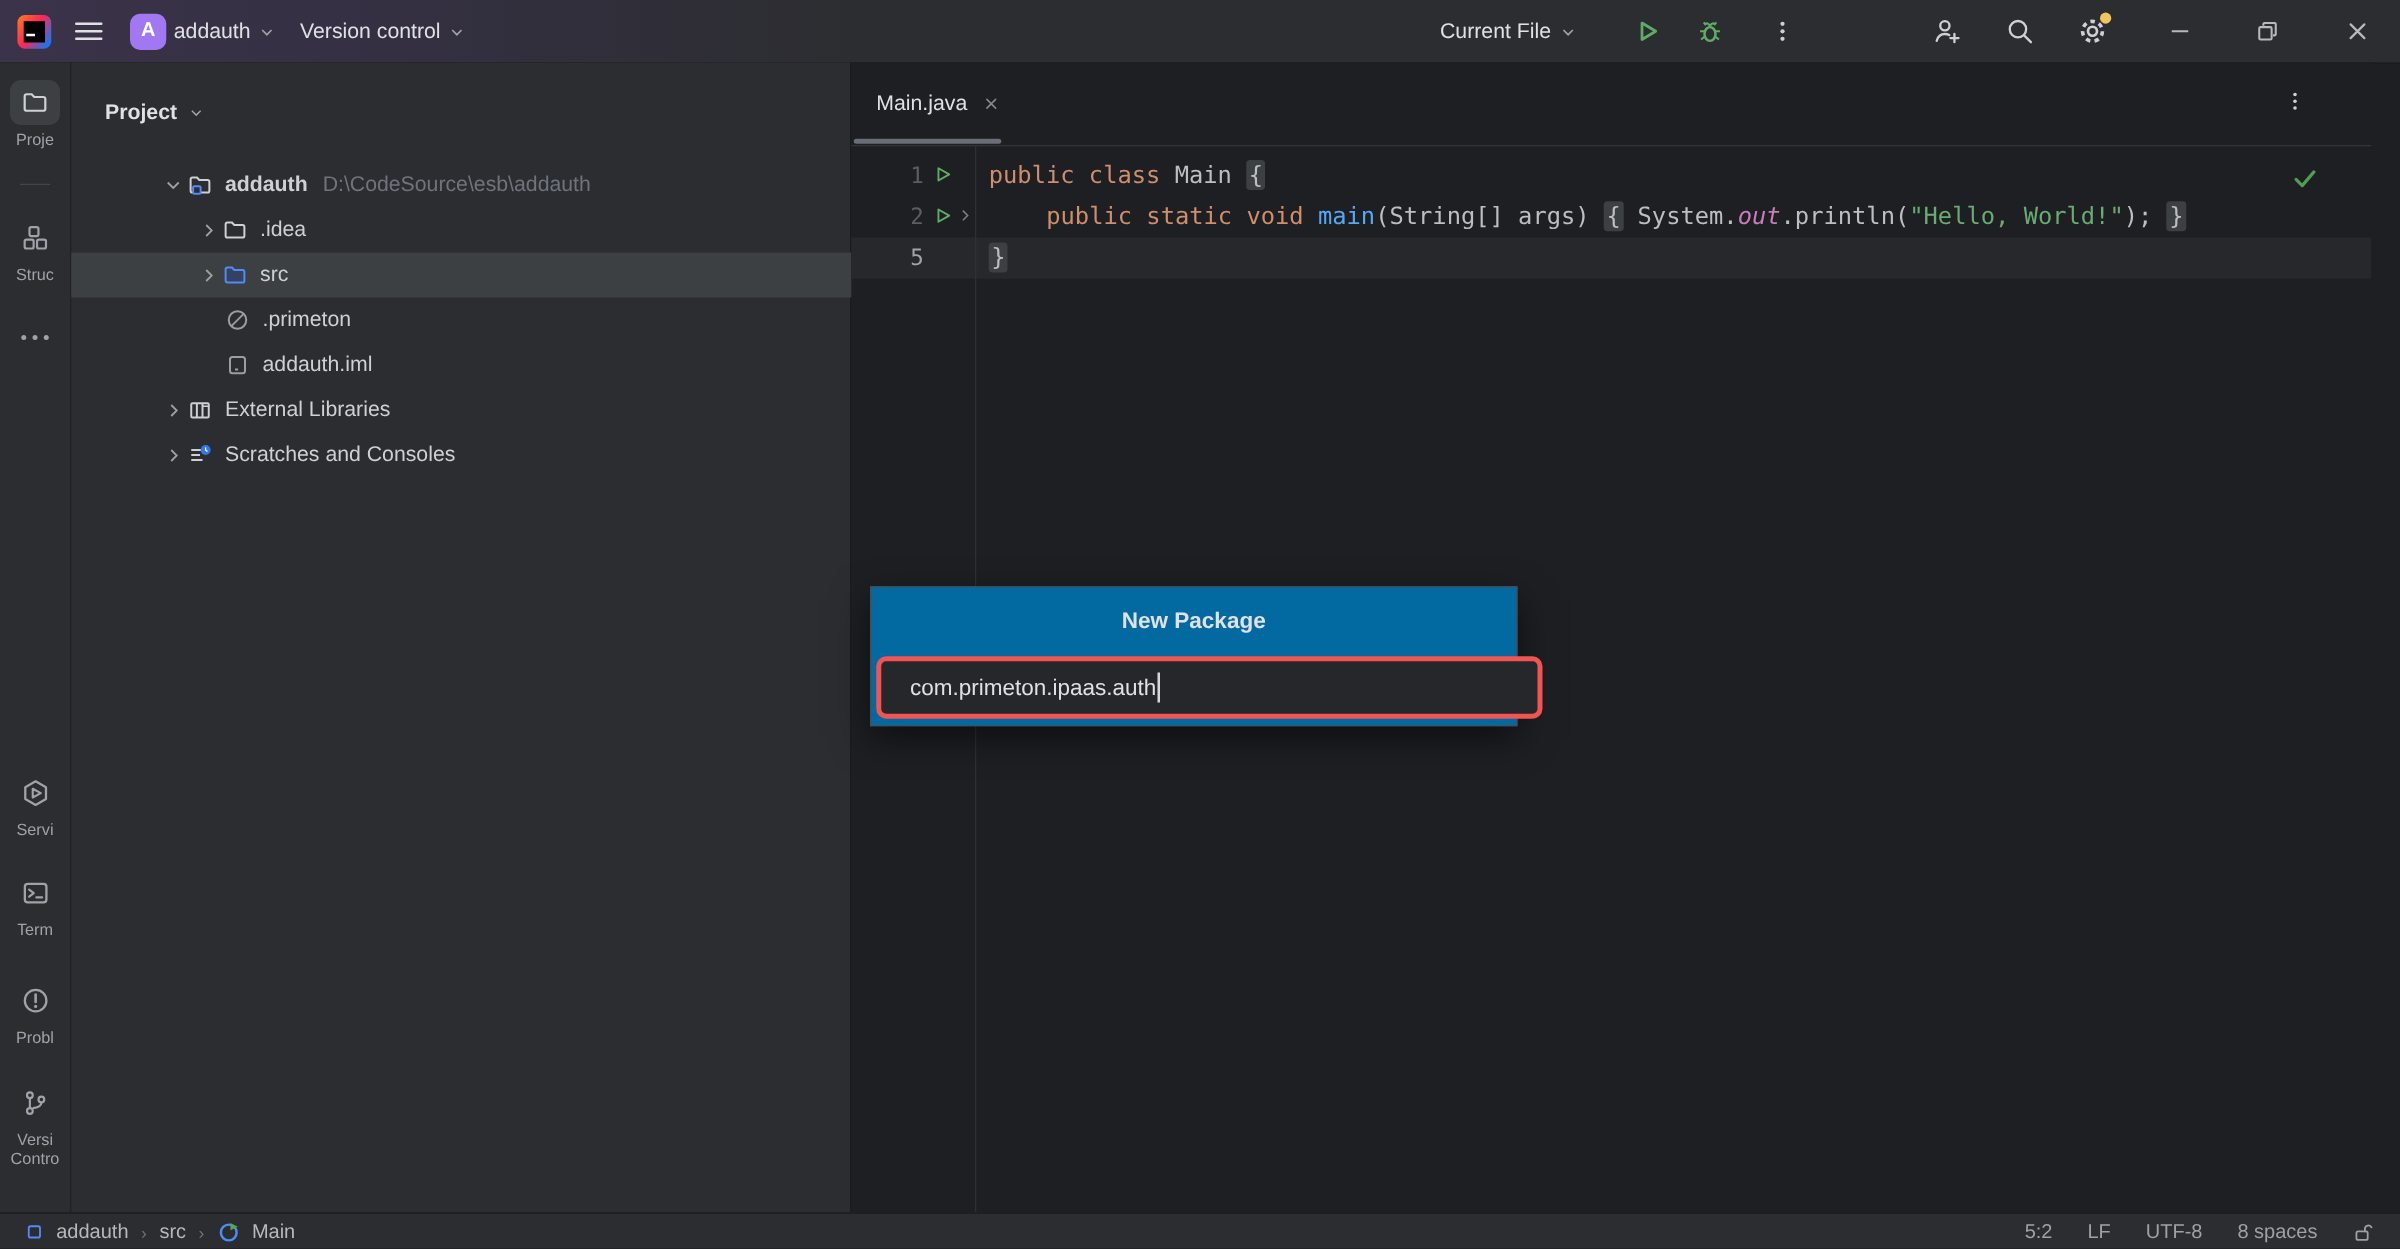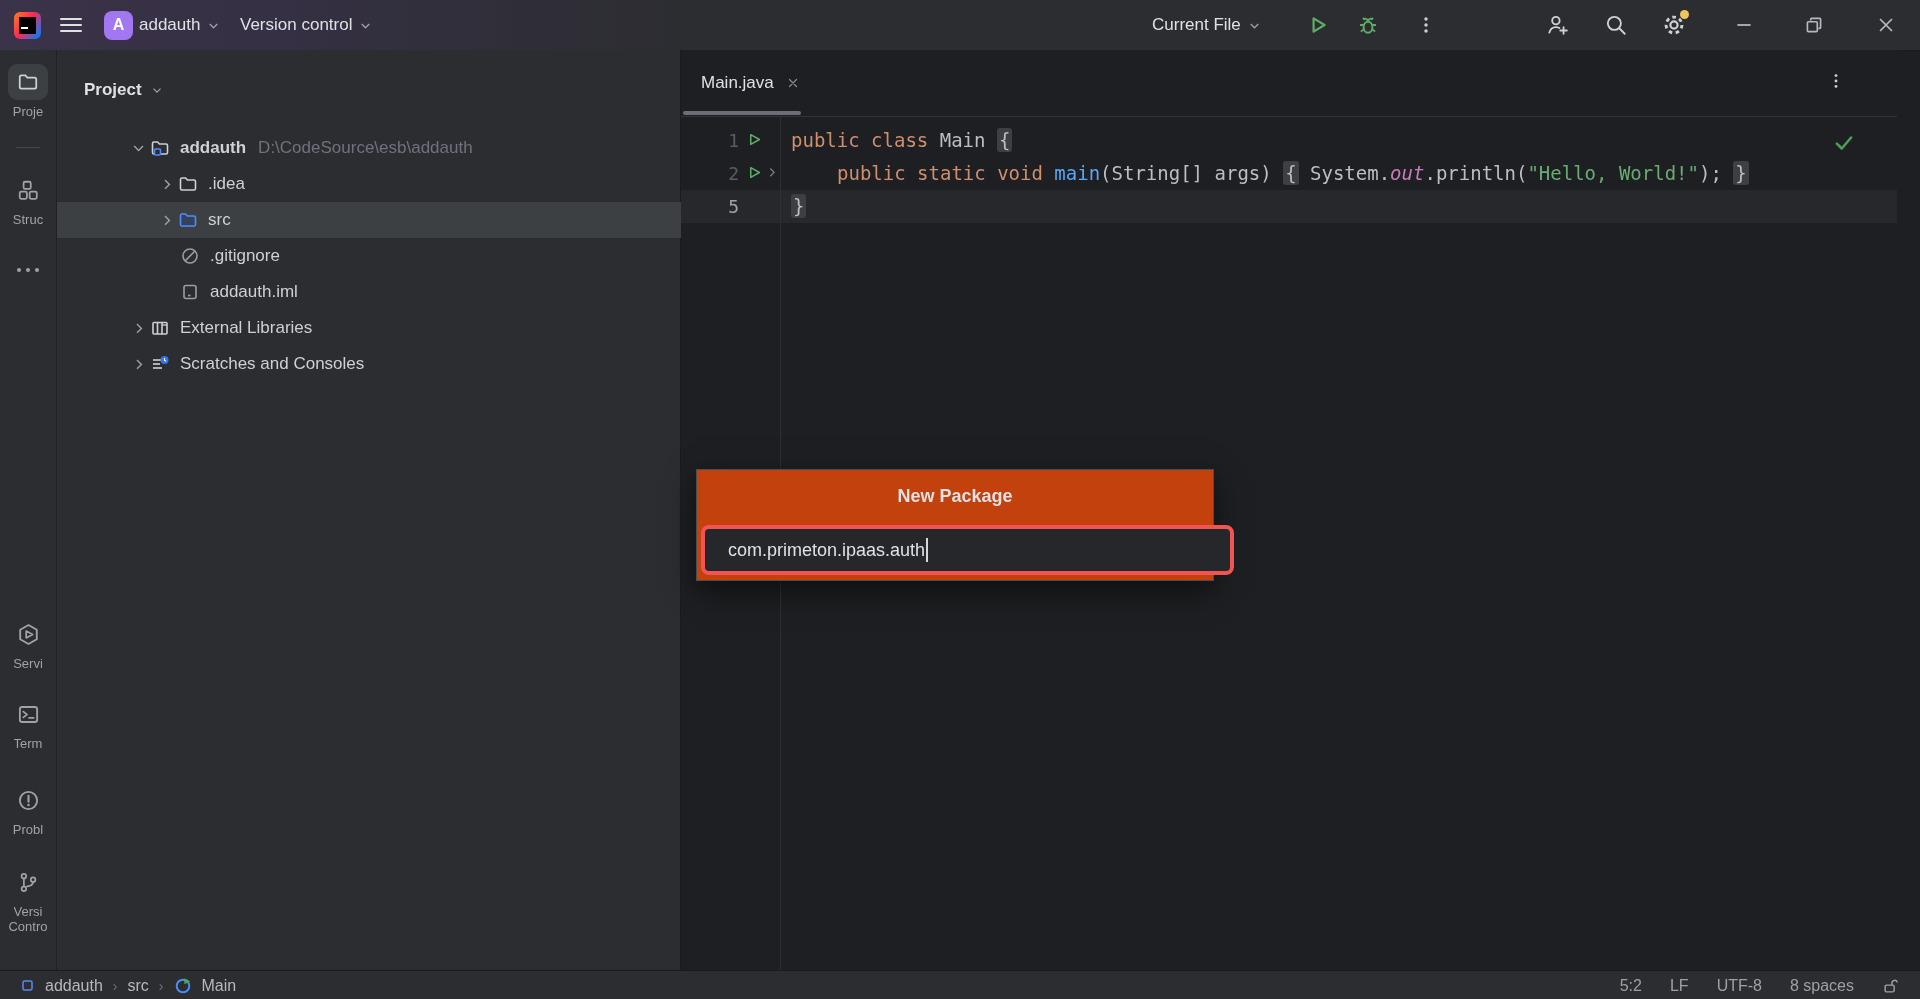--- a/index.html
+++ b/index.html
@@ -56,21 +56,21 @@
   .lnum.active{color:#a0a3aa;}
   .gut-run{position:absolute;left:66px;top:8px;}
   .gut-fold{position:absolute;left:84px;top:8px;}
   .codeln{position:absolute;left:110px;top:0;height:33px;line-height:33px;white-space:pre;color:#bcbec4;}
   .kw{color:#cf8e6d;} .mth{color:#56a8f5;} .str{color:#6aab73;} .fld{color:#c77dbb;font-style:italic;}
   .foldb{background:#3d4043;border-radius:3px;padding:1px 2px;}
   .inspect-check{position:absolute;left:1152px;top:82px;}
   .tab-kebab{position:absolute;left:1146px;top:22px;}
 
   
-  .dialog{position:absolute;left:696px;top:469px;width:518px;height:112px;background:#c2410c;
+  .dialog{position:absolute;left:696px;top:469px;width:518px;height:112px;background:#0369a1;
           border:1px solid #4a4d52;box-shadow:0 10px 28px rgba(0,0,0,.55);z-index:10;box-sizing:border-box;}
   .dialog-title{margin-top:16px;text-align:center;font-size:18px;font-weight:bold;color:#dfe1e5;}
   .dialog-input{position:absolute;left:4px;top:55px;width:502px;height:42px;background:#26272b;
                 border:4px solid #f25353;border-radius:8px;display:flex;align-items:center;
                 padding-left:23px;font-size:18px;color:#dfe1e5;}
   .tcaret{width:1.5px;height:24px;background:#d6d8dc;margin-left:1px;}
 
   
   .statusbar{position:absolute;left:0;top:970px;width:1920px;height:29px;background:#2b2d30;
              border-top:1px solid #1a1b1e;display:flex;align-items:center;font-size:16px;color:#a8abb2;}
@@ -297,21 +297,21 @@
       <span>src</span>
     </div>
 
     <div class="trow" style="top:188px;padding-left:122px">
       <span class="ticon">
         <svg width="20" height="20" viewBox="0 0 20 20">
           <circle cx="10" cy="10" r="7" fill="none" stroke="#9a9da3" stroke-width="1.6"></circle>
           <line x1="5.3" y1="14.7" x2="14.7" y2="5.3" stroke="#9a9da3" stroke-width="1.6"></line>
         </svg>
       </span>
-      <span>.gitignore</span>
+      <span>.primeton</span>
     </div>
 
     <div class="trow" style="top:224px;padding-left:122px">
       <span class="ticon">
         <svg width="20" height="20" viewBox="0 0 20 20">
           <rect x="4" y="3.5" width="12" height="13" rx="2" fill="none" stroke="#9a9da3" stroke-width="1.6"></rect>
           <line x1="8" y1="13.5" x2="10.5" y2="13.5" stroke="#9a9da3" stroke-width="1.6"></line>
         </svg>
       </span>
       <span>addauth.iml</span>

